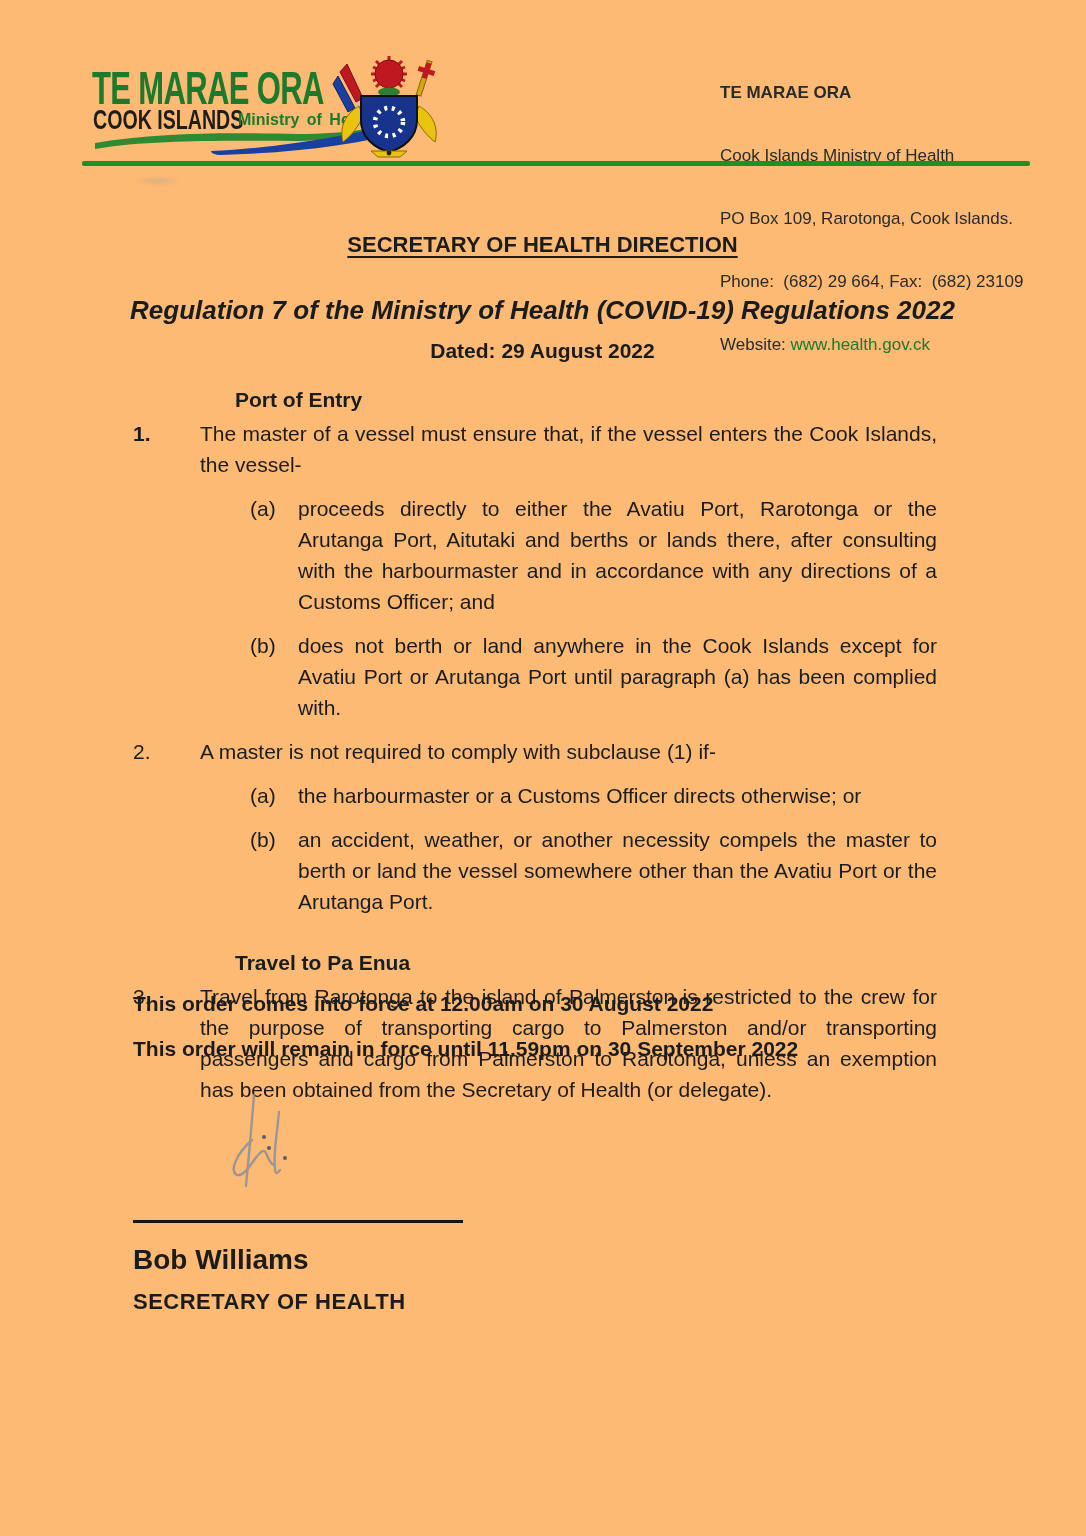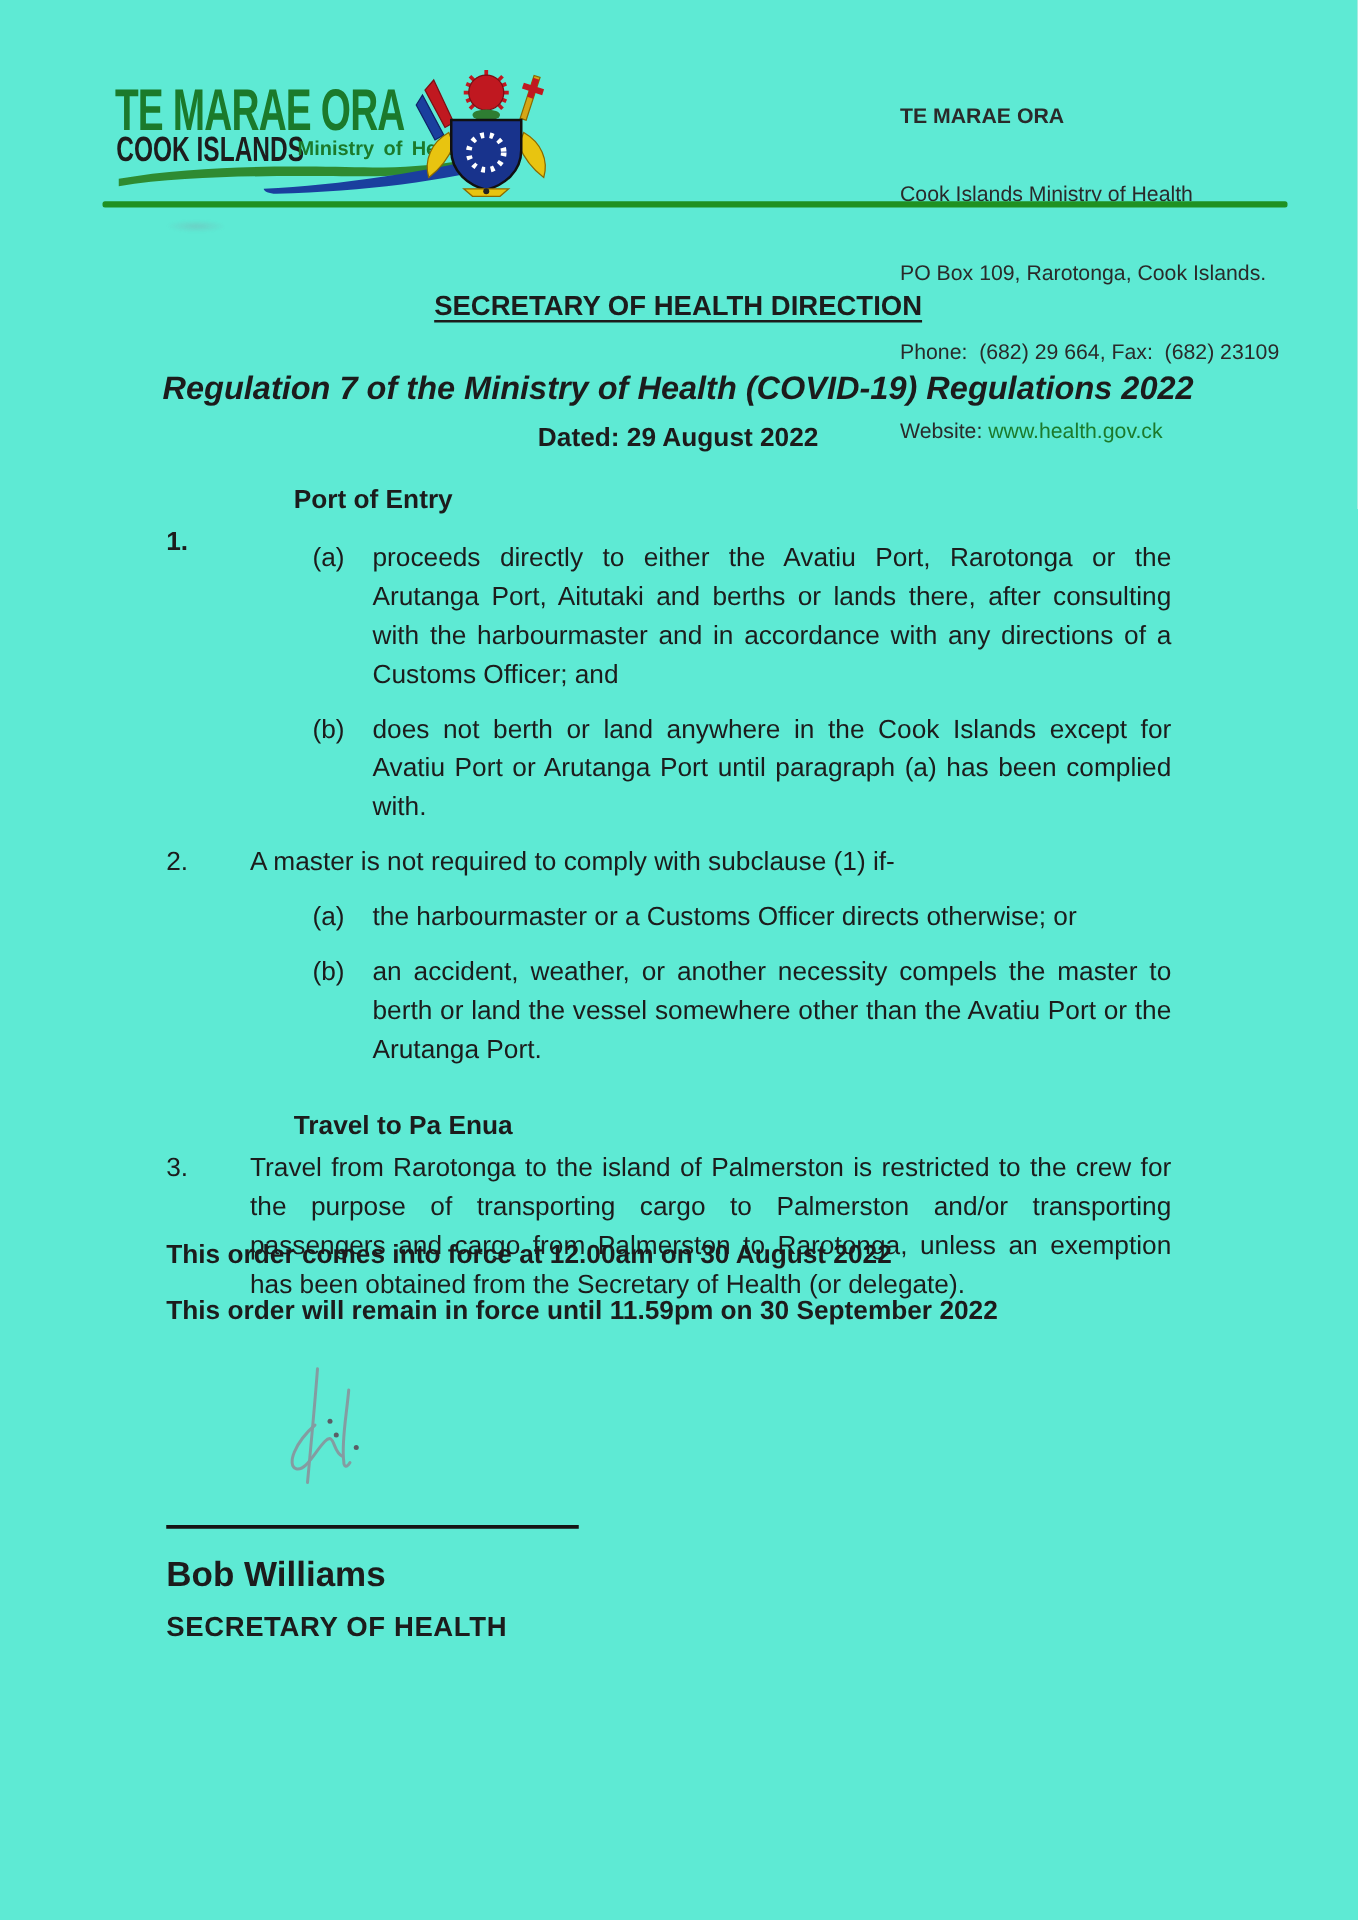--- a/index.html
+++ b/index.html
@@ -1,21 +1,21 @@
 <!DOCTYPE html>
 <html><head>
 <meta charset="utf-8">
 <style>
   * { margin:0; padding:0; box-sizing:border-box; }
   html,body { background:#e8e8e8; }
   .page {
     position:relative;
     width:1086px; height:1536px;
     margin:0 auto;
-    background:#5eead4;
+    background:#fdba74;
     font-family:"Liberation Sans", sans-serif;
     color:#1c1c1c;
     overflow:hidden;
   }
 
   
   .logo-title {
     position:absolute; left:92px; top:60px;
     font-size:47px; font-weight:bold; color:#1b7a2b;
     letter-spacing:-1px; white-space:nowrap;
@@ -174,20 +174,21 @@
     <div class="doc-date">Dated: 29 August 2022</div>
   </div>
 
   <div class="content">
 
     <div class="sec-heading">Port of Entry</div>
 
     <div class="clause">
       <div class="num bold">1.</div>
       <div class="cbody">
+        <div class="ctext">The master of a vessel must ensure that, if the vessel enters the Cook Islands, the vessel-</div>
         <div class="sub">
           <div class="slabel">(a)</div>
           <div class="stext">proceeds directly to either the Avatiu Port, Rarotonga or the Arutanga Port, Aitutaki and berths or lands there, after consulting with the harbourmaster and in accordance with any directions of a Customs Officer; and</div>
         </div>
         <div class="sub">
           <div class="slabel">(b)</div>
           <div class="stext">does not berth or land anywhere in the Cook Islands except for Avatiu Port or Arutanga Port until paragraph (a) has been complied with.</div>
         </div>
       </div>
     </div>

